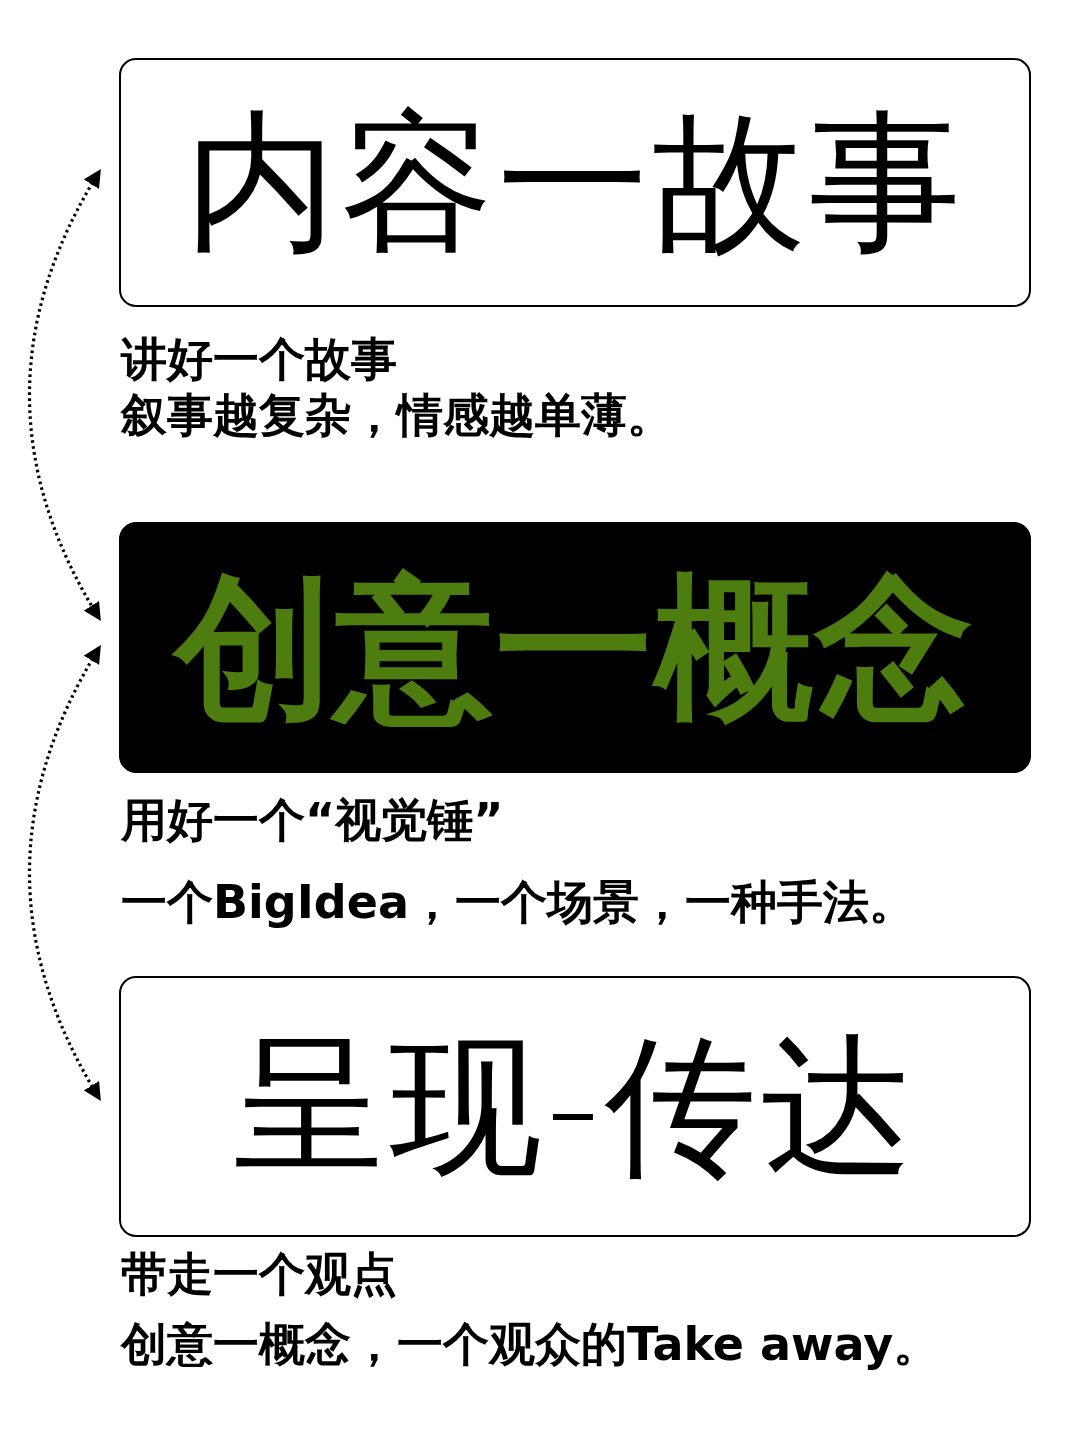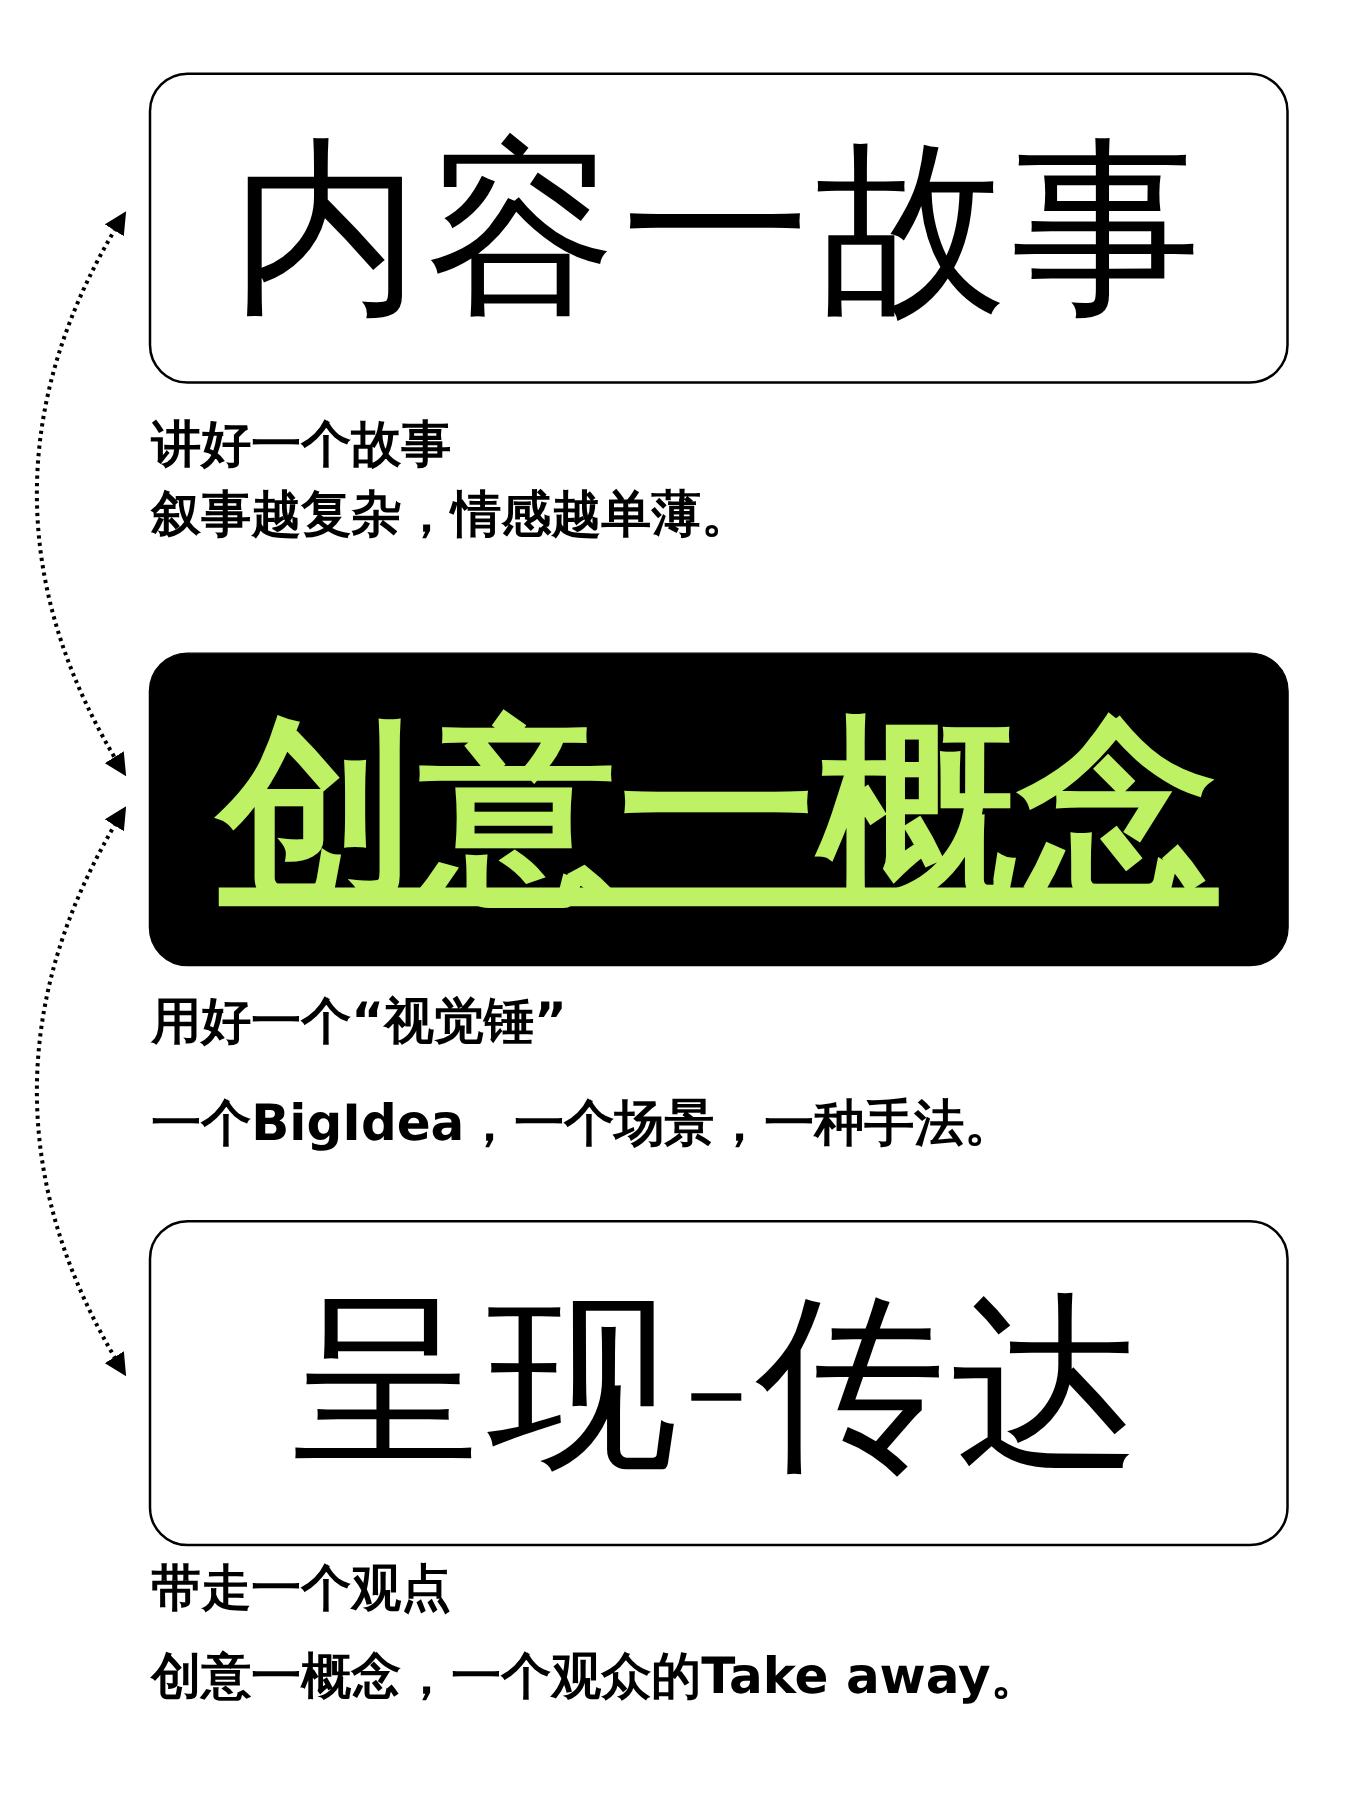--- a/index.html
+++ b/index.html
@@ -13,21 +13,21 @@
       position: relative;
       overflow: hidden;
       font-family: "DejaVu Sans", "Liberation Sans", sans-serif;
       color: #000000;
     }
     .box {
       position: absolute;
       left: 119px;
       width: 912px;
       box-sizing: border-box;
-      border-radius: 31px;
+      border-radius: 17px;
       display: flex;
       align-items: center;
       justify-content: center;
       overflow: hidden;
     }
     .box.outline {
       border: 2px solid #000000;
       background: #ffffff;
     }
     .box.filled {
@@ -45,29 +45,28 @@
     }
     .title.thin {
       font-size: 152px;
       font-weight: 200;
       color: #000000;
       -webkit-text-stroke: 0px;
     }
     .title.bold {
       font-size: 158px;
       font-weight: 700;
-      color: #bef264;
+      color: #4d7c0f;
       letter-spacing: 2px;
-      text-decoration: underline;
     }
     .caption {
       position: absolute;
       left: 121px;
       font-weight: 700;
-      font-size: 40px;
+      font-size: 46px;
       line-height: 1;
       white-space: nowrap;
       color: #000000;
     }
     #cap-top-1 { top: 336px; }
     #cap-top-2 { top: 392px; }
     #cap-mid-1 { top: 797px; text-align: right; }
     #cap-mid-2 { top: 867px; margin-top: 12px; }
     #cap-bot-1 { top: 1251px; }
     #cap-bot-2 { top: 1321px; }

